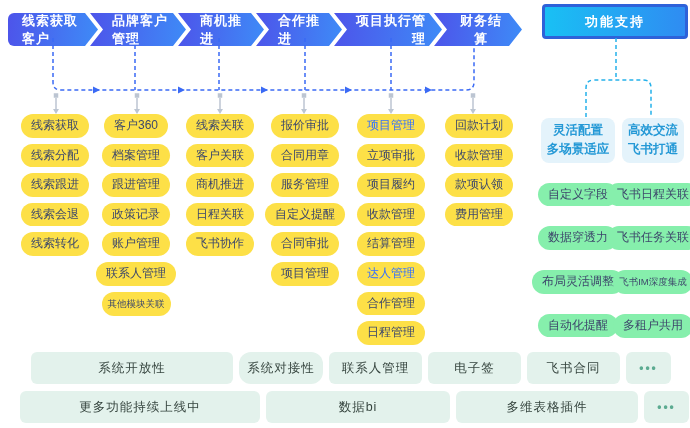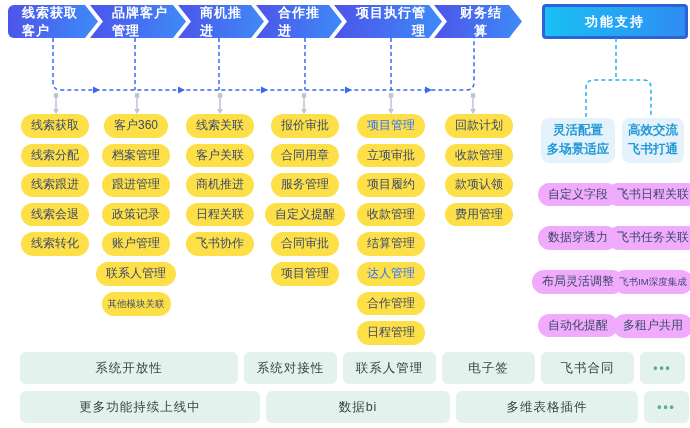--- a/index.html
+++ b/index.html
@@ -1,21 +1,21 @@
 <!DOCTYPE html>
 <html><head>
 <meta charset="utf-8">
 <style>
   * { margin:0; padding:0; box-sizing:border-box; }
   html,body { background:#fff; }
   body { font-family:"Liberation Sans","DejaVu Sans",sans-serif; }
   #canvas { position:relative; width:690px; height:428px; background:#fff; overflow:hidden; }
 
   
-  #flow { position:absolute; left:8px; top:5px; display:flex; }
+  #flow { position:absolute; left:8px; top:13px; display:flex; }
   .arrow-btn {
     height:33px; display:flex; align-items:center; justify-content:center;
     color:#fff; font-size:13px; font-weight:bold; letter-spacing:1px;
     background:linear-gradient(95deg,#4d54ea 0%,#3e8bf7 100%);
     clip-path:polygon(0 0, calc(100% - 13px) 0, 100% 50%, calc(100% - 13px) 100%, 0 100%, 13px 50%);
     padding:1px 16px 0 22px; margin-left:-8px;
   }
   .arrow-btn.first {
     clip-path:polygon(0 0, calc(100% - 13px) 0, 100% 50%, calc(100% - 13px) 100%, 0 100%);
     border-radius:6px 0 0 6px; margin-left:0; padding:0 16px 0 14px;
@@ -40,21 +40,21 @@
   .pill.blue { color:#3370ff; }
   .pill.small { font-size:9.5px; padding:6px 6px; }
 
   
   .support-col { position:absolute; top:118px; display:flex; flex-direction:column; align-items:center; gap:20px; transform:translateX(-50%); }
   .support-head {
     background:#e4f3fb; color:#2599d6; border-radius:8px;
     font-size:12.5px; font-weight:bold; text-align:center; line-height:1.55;
     padding:3px 6px; white-space:nowrap;
   }
-  .support-col .pill { background:#f0abfc; }
+  .support-col .pill { background:#86efac; }
 
   
   .bottom-row { position:absolute; left:20px; display:flex; gap:6px; }
   #bottom-row-1 { top:352px; }
   #bottom-row-2 { top:391px; }
   .green-box {
     height:32px; background:#e3f2ec; border-radius:6px;
     display:flex; align-items:center; justify-content:center;
     color:#35443e; font-size:12.5px; letter-spacing:1px;
   }
@@ -186,22 +186,22 @@
           <div>飞书打通</div>
         </div>
         <div class="pill">飞书日程关联</div>
         <div class="pill">飞书任务关联</div>
         <div class="pill small">飞书IM深度集成</div>
         <div class="pill">多租户共用</div>
       </div>
     </div>
 
   <div id="bottom-row-1" class="bottom-row">
-      <div class="green-box" style="width: 218px;">系统开放性</div>
-      <div class="green-box" style="width: 93px;">系统对接性</div>
+      <div class="green-box" style="width: 202px; margin-left: 11px;">系统开放性</div>
+      <div class="green-box" style="width: 84px; border-radius: 12px;">系统对接性</div>
       <div class="green-box" style="width: 93px;">联系人管理</div>
       <div class="green-box" style="width: 93px;">电子签</div>
       <div class="green-box" style="width: 93px;">飞书合同</div>
       <div class="green-box dots" style="width: 45px;">•••</div>
     </div>
   <div id="bottom-row-2" class="bottom-row">
       <div class="green-box" style="width: 240px;">更多功能持续上线中</div>
       <div class="green-box" style="width: 184px;">数据bi</div>
       <div class="green-box" style="width: 182px;">多维表格插件</div>
       <div class="green-box dots" style="width: 45px;">•••</div>

